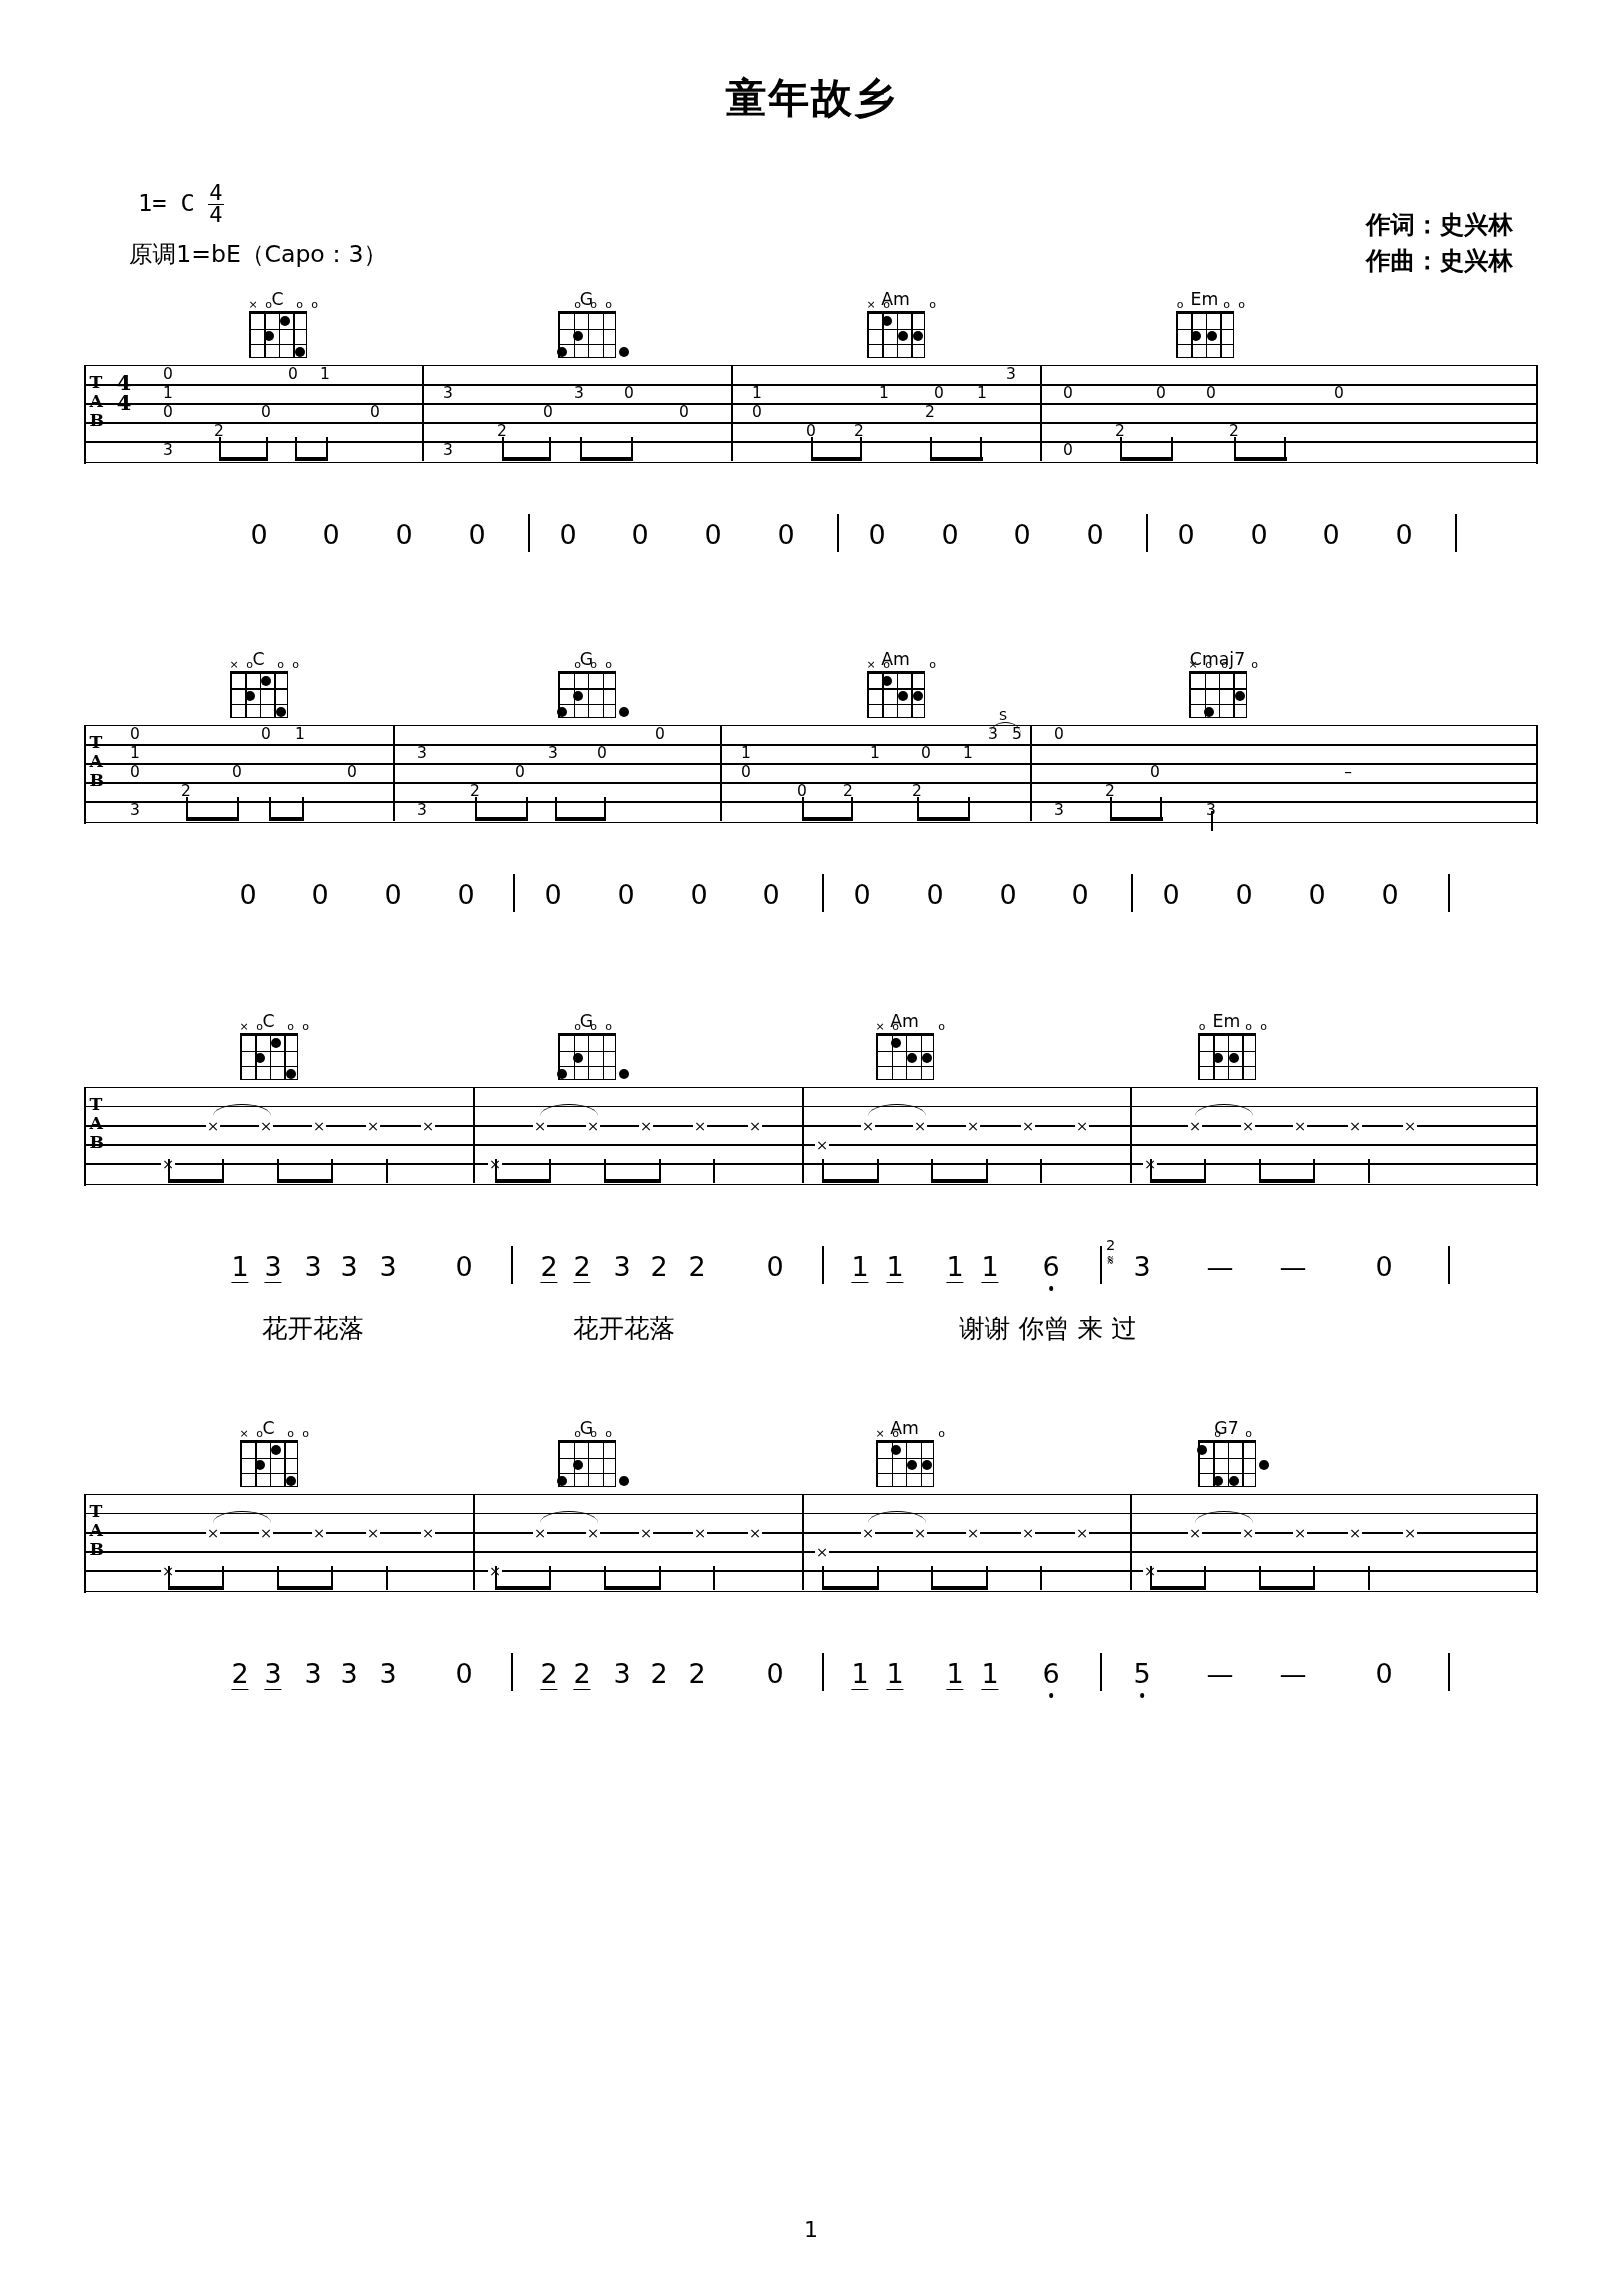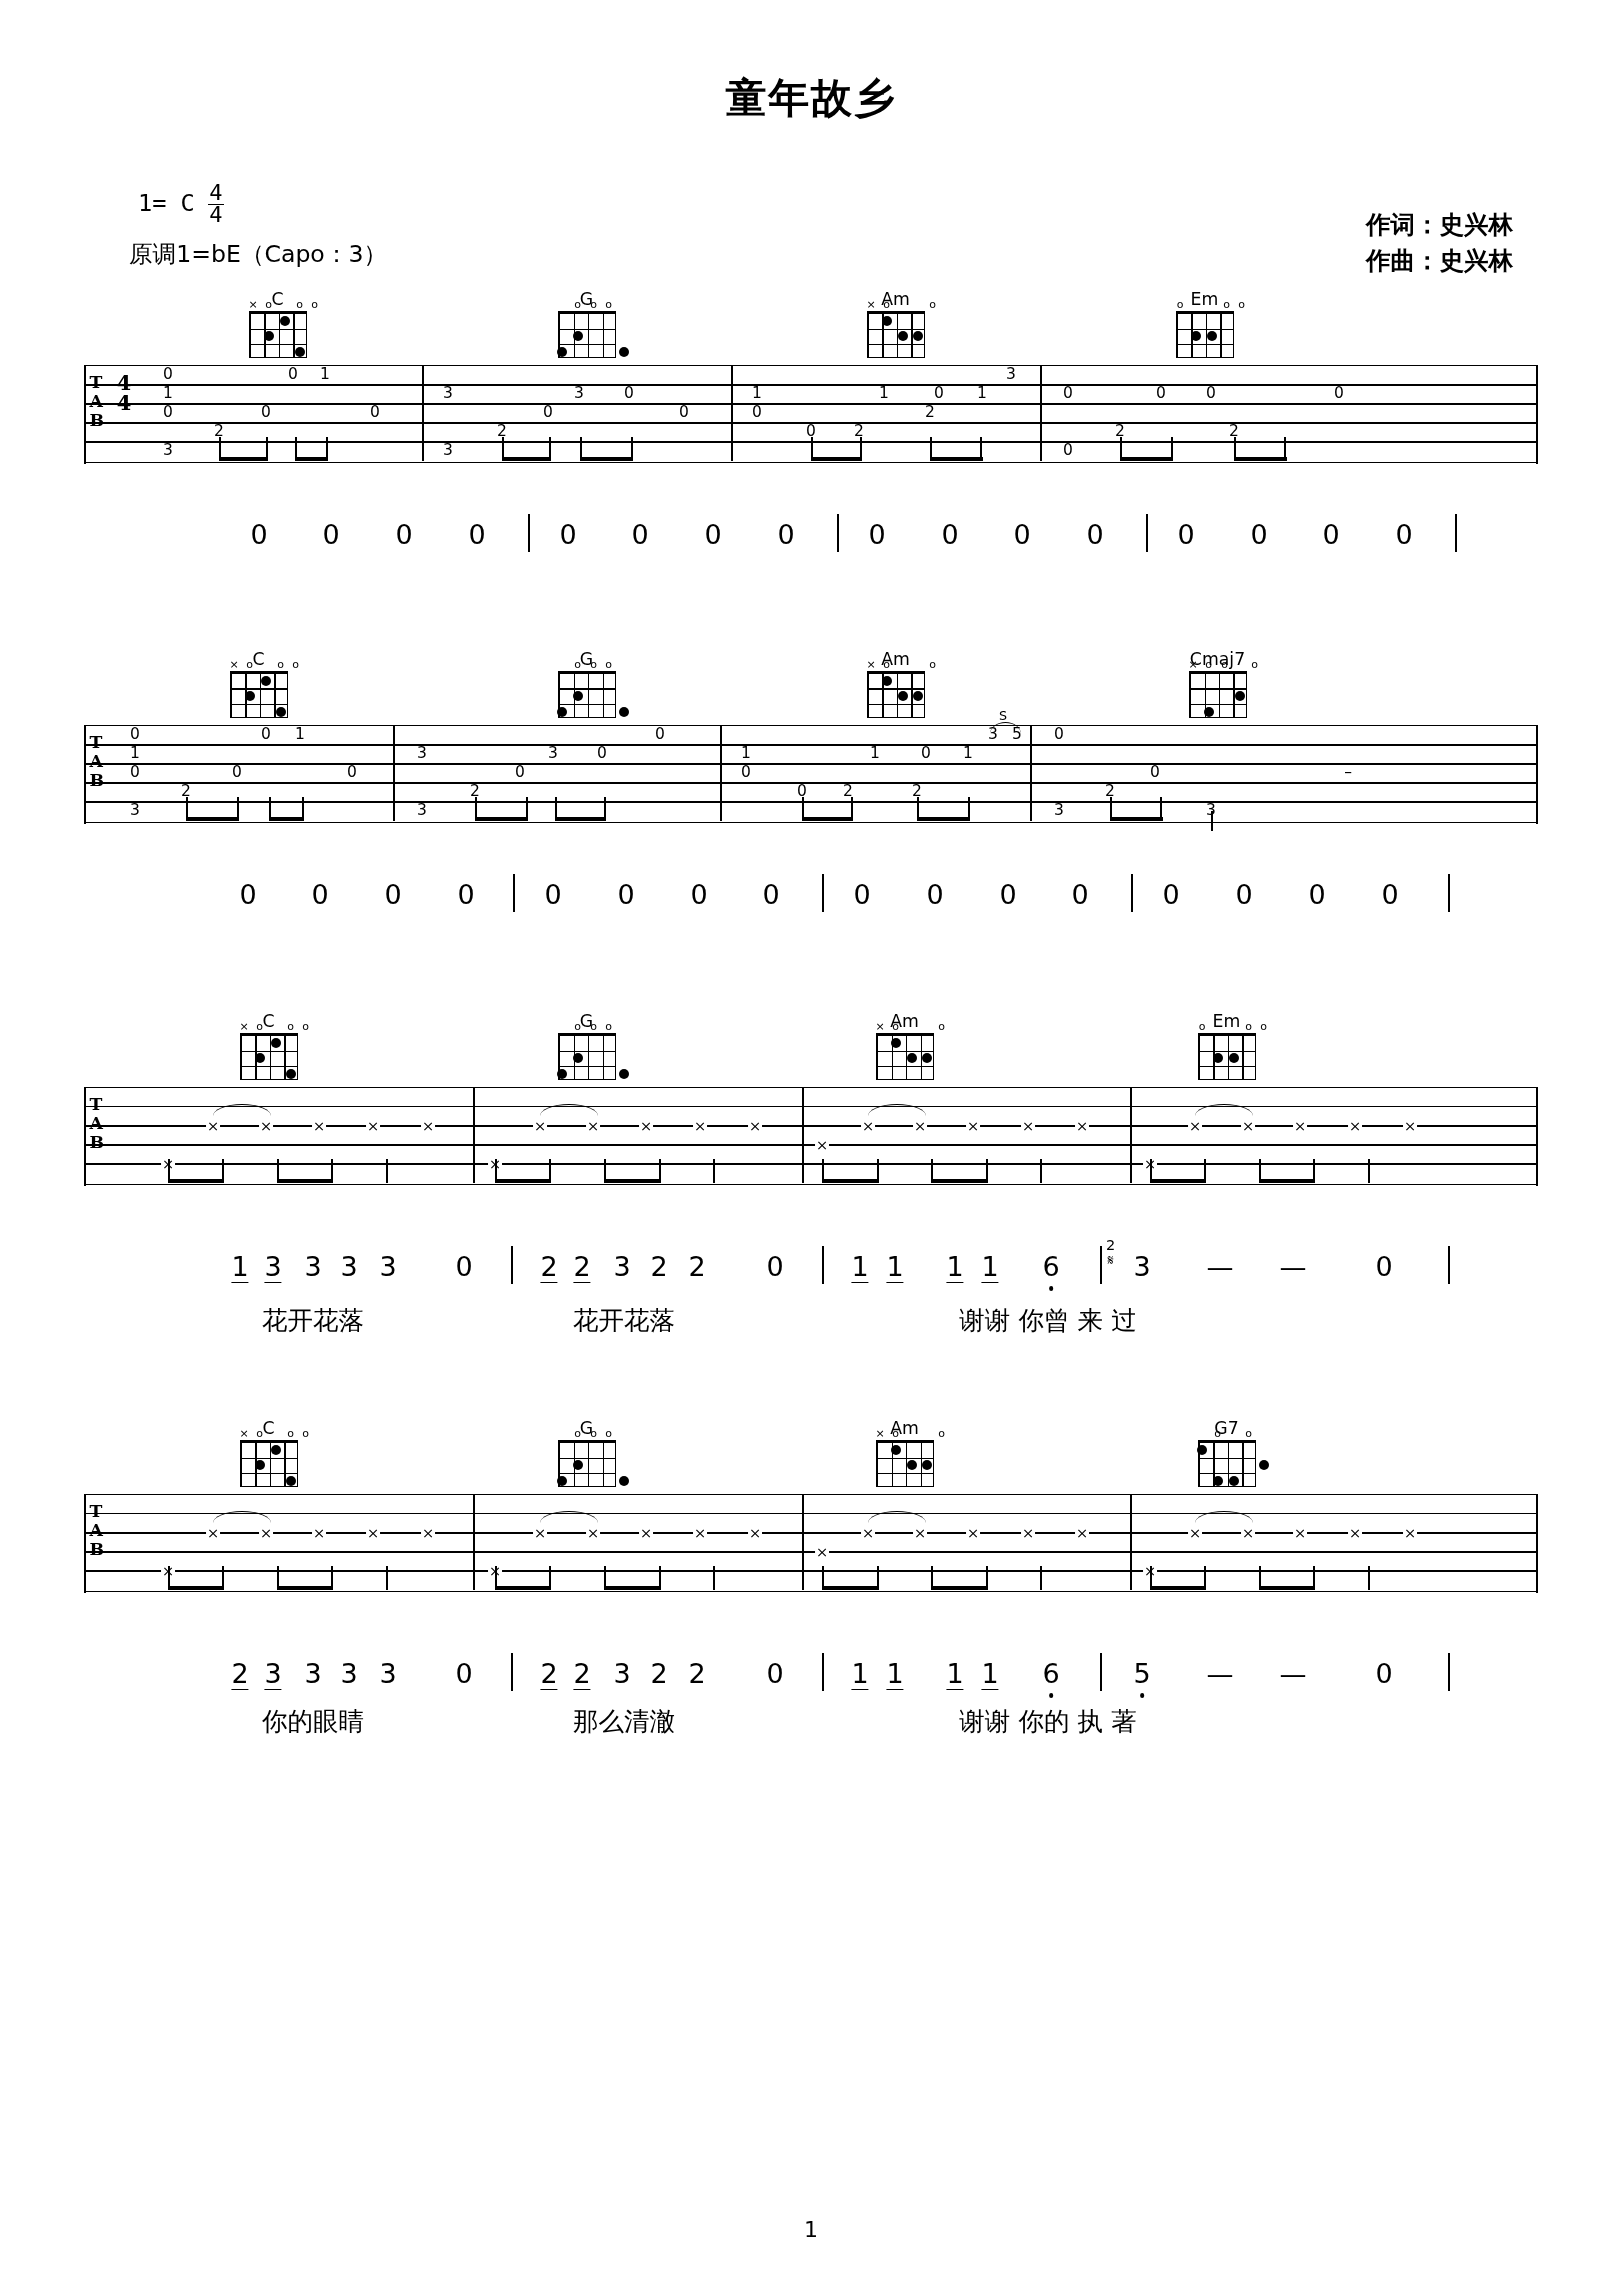--- a/index.html
+++ b/index.html
@@ -775,21 +775,21 @@
       <div class="repeatmark" style="left:1022px; top:-1.8px">
         <span>2</span><br>𝄋
       </div>
       <span class="jp" style="left:1058px">3</span>
       <span class="jp" style="left:1136px">—</span>
       <span class="jp" style="left:1209px">—</span>
       <span class="jp" style="left:1300px">0</span>
       <div class="jpbar" style="left:1364px"></div>
     </div>
 
-    <div class="lyrics" style="margin-top:12px">
+    <div class="lyrics" style="margin-top:20px">
       <span class="ly" style="left:229px">花开花落</span>
       <span class="ly" style="left:540px">花开花落</span>
       <span class="ly" style="left:964px">谢谢 你曾 来  过</span>
     </div>
   </div>
 
   <div class="system" style="top:1418px">
     <div class="chords">
       <div class="chord" style="left:235px">
         <div class="cname">C</div>
@@ -938,22 +938,17 @@
       <span class="jp u" style="left:906px">1</span>
       <span class="jp dot-under" style="left:967px">6</span>
       <div class="jpbar" style="left:1016px"></div>
       <span class="jp dot-under" style="left:1058px">5</span>
       <span class="jp" style="left:1136px">—</span>
       <span class="jp" style="left:1209px">—</span>
       <span class="jp" style="left:1300px">0</span>
       <div class="jpbar" style="left:1364px"></div>
     </div>
 
-    <div class="lyrics" style="margin-top:5.5px">
-      <span class="ly" style="left:229px">你的眼睛</span>
-      <span class="ly" style="left:540px">那么清澈</span>
-      <span class="ly" style="left:964px">谢谢 你的 执  著</span>
-    </div>
   </div>
 
   <div class="page-number">1</div>
 </div>
 
 
 </body></html>

